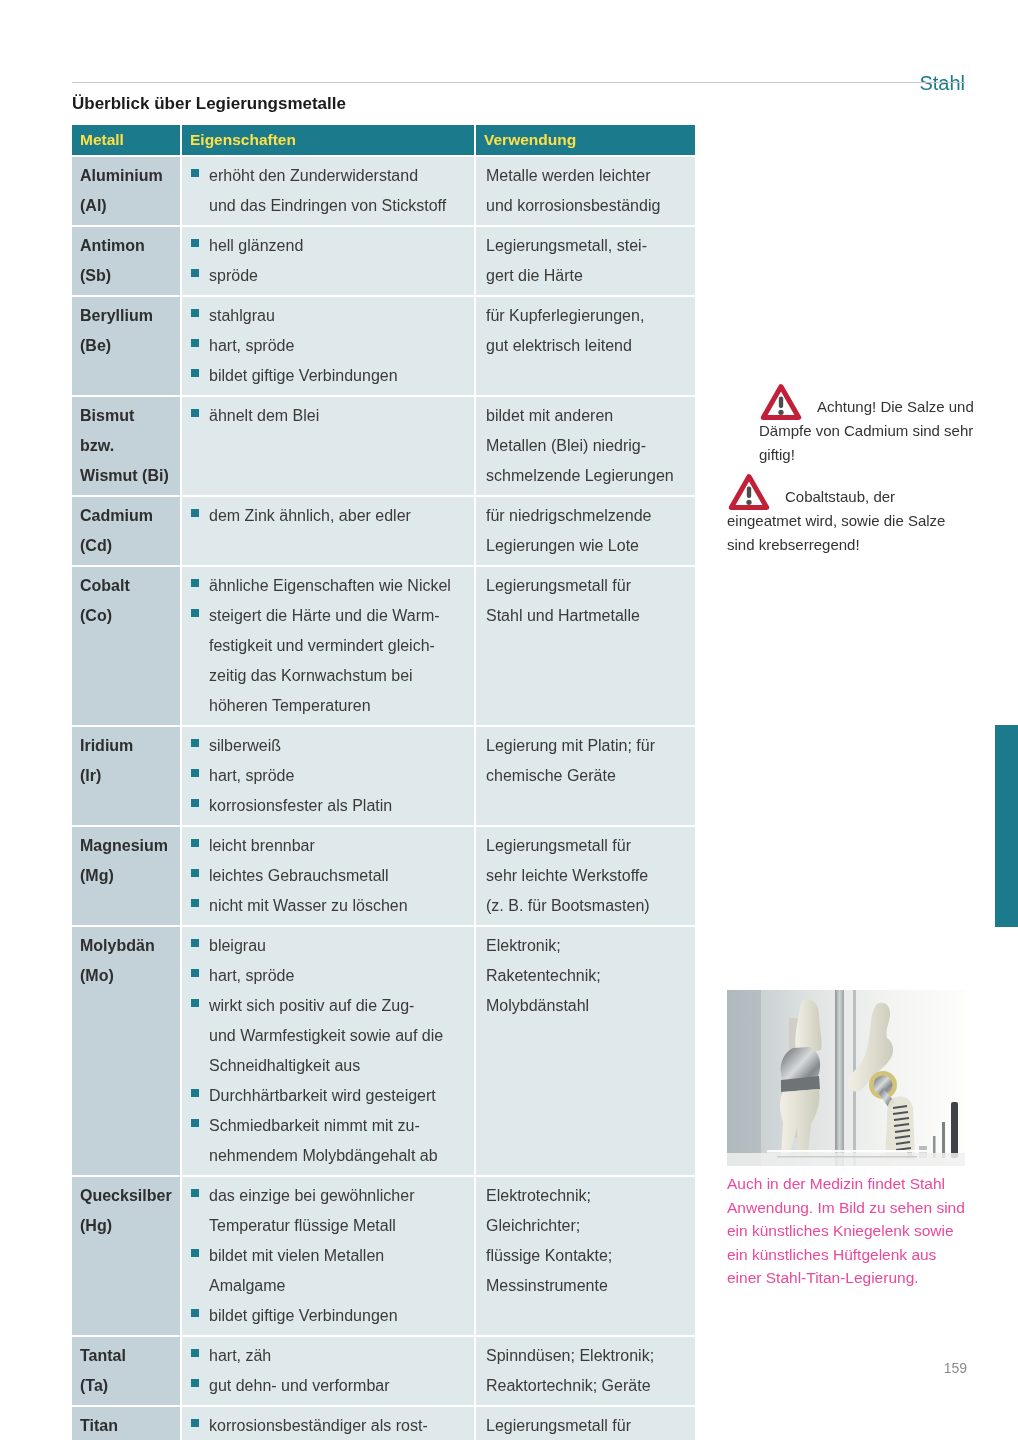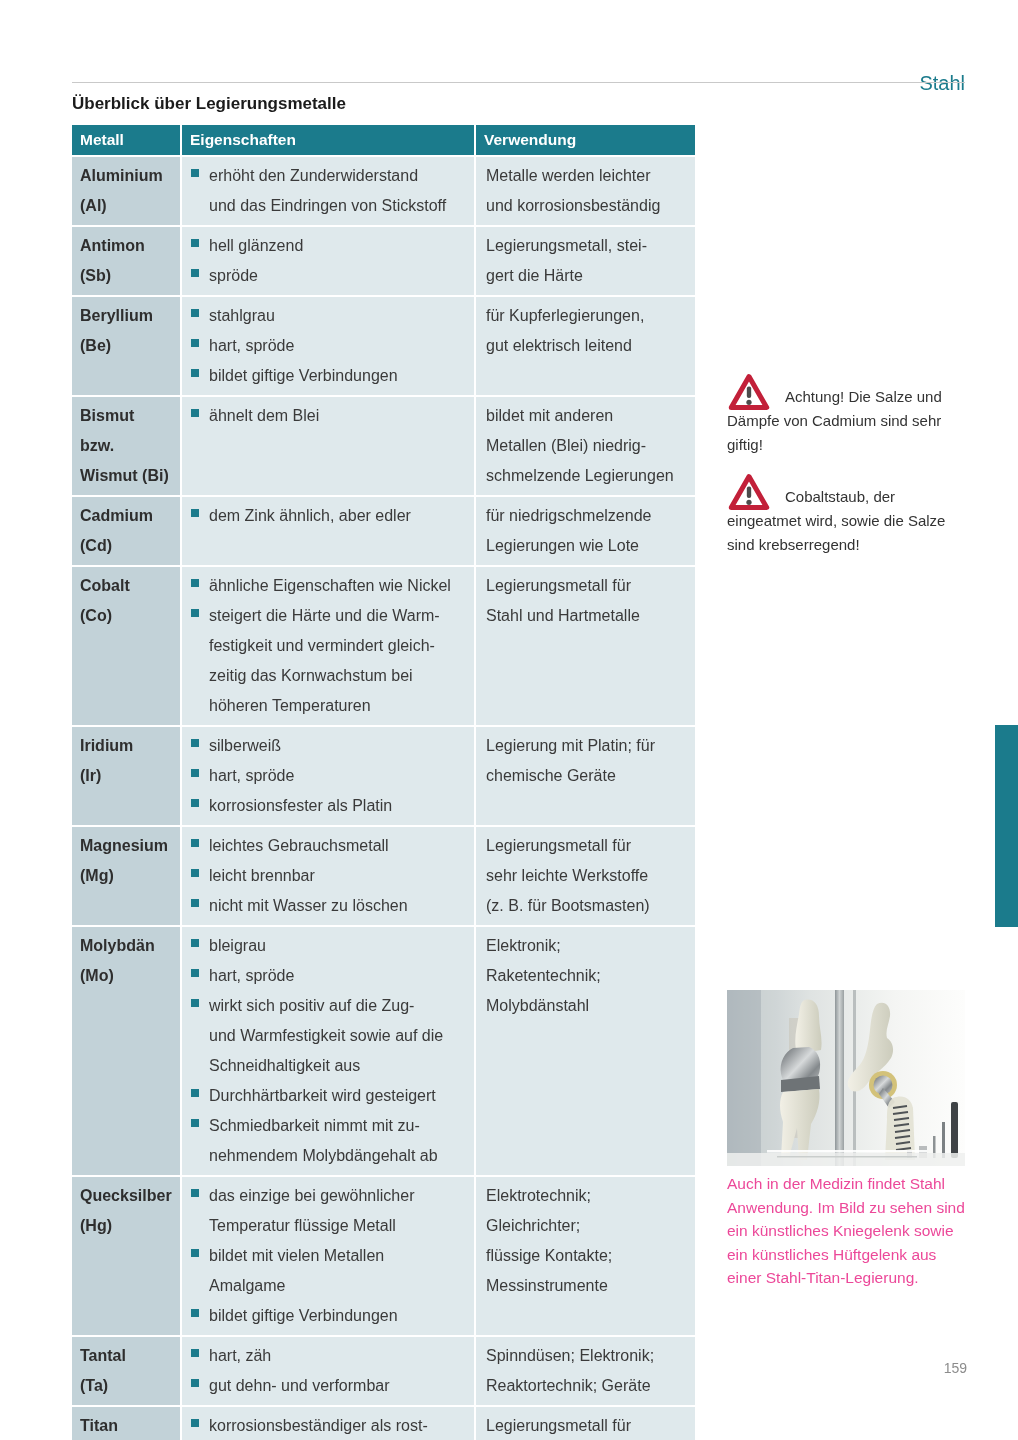--- a/index.html
+++ b/index.html
@@ -9,33 +9,33 @@
     position:relative; width:1018px; height:1440px; background:#fff;
     overflow:hidden;
   }
   .top-rule { position:absolute; left:72px; top:82px; width:893px; height:1px; background:#c9c9c9; }
   .header-label { position:absolute; top:55px; right:53px; font-size:20px; color:var(--accent,#1b7b8c);margin-top:17px; }
   .section-title { position:absolute; left:72px; top:94px; font-size:17px; font-weight:bold; color:#1b1b1b; }
 
   
   .alloy-table { position:absolute; left:72px; top:125px; width:623px; background:#fff; }
   .tr { display:grid; grid-template-columns:108px 292px 1fr; column-gap:2px; margin-bottom:2px; }
-  .thead .th { background:var(--accent,#1b7b8c); color:#ffffff; font-weight:bold; font-size:15.5px;
+  .thead .th { background:var(--accent,#1b7b8c); color:#fde047; font-weight:bold; font-size:15.5px;
                padding:5px 4px 5px 8px; line-height:20px; }
   .td { font-size:16px; line-height:30px; padding:4px 8px; }
   .td.metal { background:var(--metal-bg,#c2d2d8); font-weight:bold; color:#2e2e2e; white-space:pre-line; }
   .td.props { background:var(--cell-bg,#dfe9ec); }
   .td.use   { background:var(--cell-bg,#dfe9ec); white-space:pre-line; padding-left:10px; }
   .bullet-item { display:flex; align-items:flex-start; }
   .bullet { flex:0 0 8px; width:8px; height:8px; background:var(--accent,#1b7b8c); margin:8px 10px 0 1px; }
   .bullet-text { flex:1; white-space:pre-line; }
 
   
   .sidebar-note { position:absolute; left:727px; width:242px; font-size:15px; line-height:24px; color:#333; }
-  .note-1 { top:372px; }
+  .note-1 { top:382px;margin-left:32px; }
   .note-2 { top:472px; }
   .note-icon { position:absolute; left:0; top:0; width:44px; height:40px; }
   .note-text { text-indent:58px; padding-top:13px; }
 
   .side-tab { position:absolute; left:995px; top:725px; width:23px; height:202px; background:var(--accent,#1b7b8c); }
 
   .figure { position:absolute; left:727px; top:990px; width:238px; height:176px; }
   .figure svg { display:block; }
   .figure-caption { position:absolute; left:727px; top:1172px; width:243px; font-size:15.5px; line-height:23.5px; color:#ec4899; }
 
@@ -171,25 +171,25 @@
           </div>
           <div class="td use">Legierung mit Platin; für
 chemische Geräte</div>
         </div>
         <div class="tr">
           <div class="td metal">Magnesium
 (Mg)</div>
           <div class="td props">
             <div class="bullet-item">
               <span class="bullet"></span>
+              <span class="bullet-text">leicht brennbar</span>
+            </div>
+            <div class="bullet-item">
+              <span class="bullet"></span>
               <span class="bullet-text">leichtes Gebrauchsmetall</span>
-            </div>
-            <div class="bullet-item">
-              <span class="bullet"></span>
-              <span class="bullet-text">leicht brennbar</span>
             </div>
             <div class="bullet-item">
               <span class="bullet"></span>
               <span class="bullet-text">nicht mit Wasser zu löschen</span>
             </div>
           </div>
           <div class="td use">Legierungsmetall für
 sehr leichte Werkstoffe
 (z. B. für Bootsmasten)</div>
         </div>

